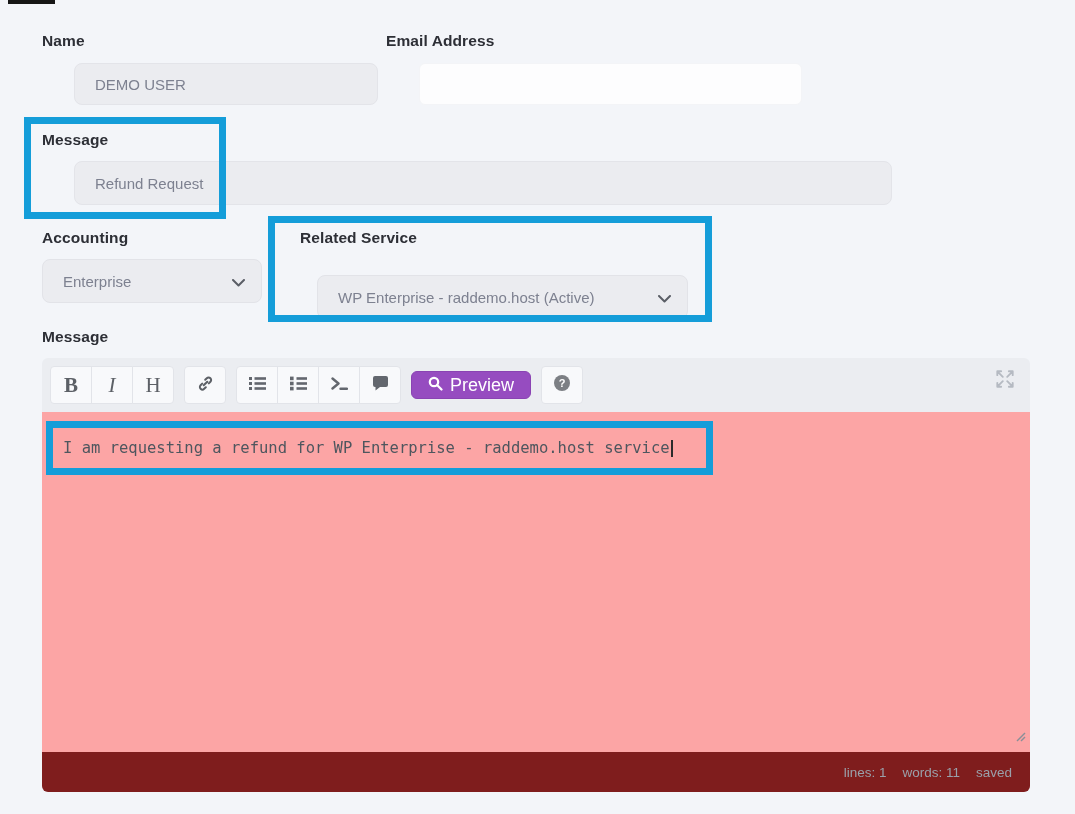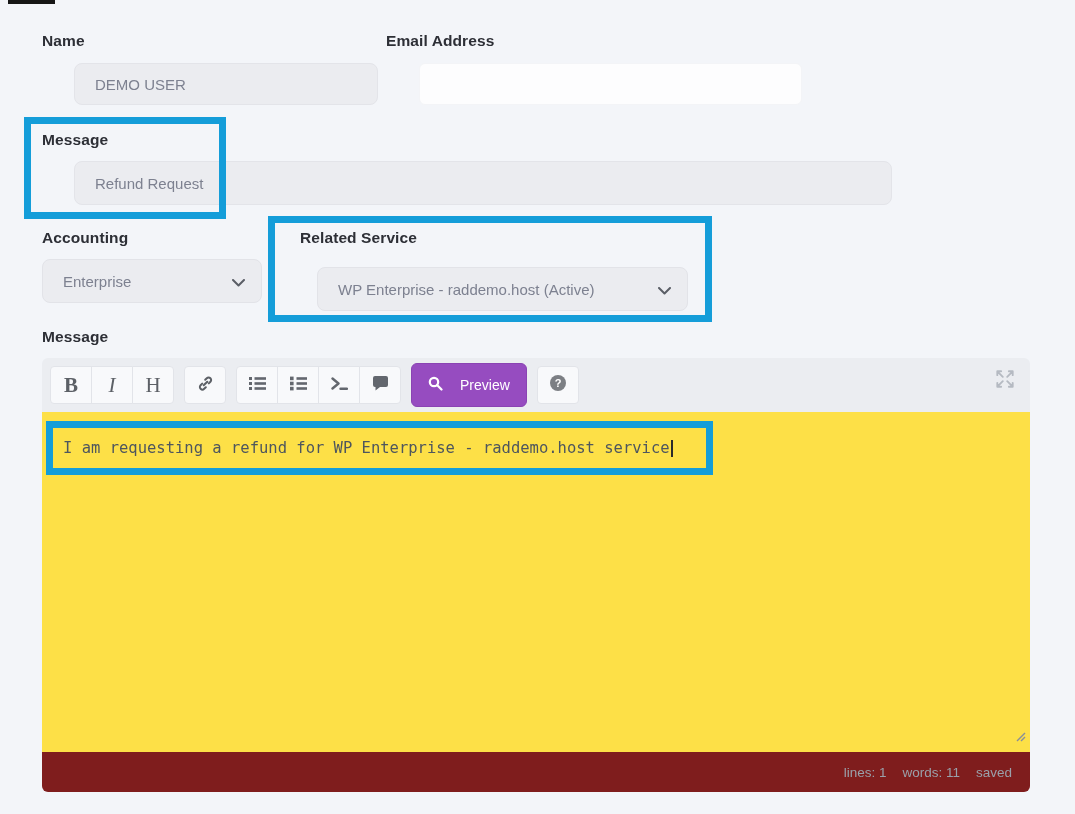--- a/index.html
+++ b/index.html
@@ -43,31 +43,31 @@
   .tb-btn + .tb-btn.joined { margin-left:-1px; }
   .tb-btn:first-child, .tb-btn.group-start { border-radius:4px 0 0 4px; }
   .tb-btn.group-end { border-radius:0 4px 4px 0; }
   .tb-btn.solo { border-radius:4px; }
   .tb-gap { width:10px; flex:0 0 auto; }
   .glyph-serif { font-family:"Liberation Serif", serif; font-size:21px; color:#5c6066; }
   .glyph-bold { font-weight:700; }
   .glyph-italic { font-style:italic; }
 
   .preview-btn {
-    height:44px; padding:0 16px; background:#964cc0; border:1px solid #8a43b3; border-radius:6px;
-    display:flex; align-items:center; gap:17px; color:#ffffff; font-size:14px; cursor:pointer; flex:0 0 auto;
+    height:28px; padding:0 16px; background:#964cc0; border:1px solid #8a43b3; border-radius:6px;
+    display:flex; align-items:center; gap:7px; color:#ffffff; font-size:18px; cursor:pointer; flex:0 0 auto;
   }
   .help-btn {
     width:42px; height:38px; background:#f8f9fb; border:1px solid #e2e4e9; border-radius:4px;
     display:flex; align-items:center; justify-content:center; cursor:pointer; flex:0 0 auto;
   }
   .fullscreen { position:absolute; right:14px; top:10px; cursor:pointer; }
 
   .edit-area {
-    height:340px; background:#fde047; position:relative;
+    height:340px; background:#fca5a5; position:relative;
     font-family:"DejaVu Sans Mono", monospace; font-size:15.5px; color:#4e565e;
     padding:26px 20px 0 21px; line-height:21px;
   }
   .caret { display:inline-block; width:2px; height:17px; background:#2b2b2b; vertical-align:text-bottom; margin-left:1px; }
   .resize-grip { position:absolute; right:3px; bottom:3px; cursor:nwse-resize; }
 
   .statusbar {
     height:40px; background:#7f1d1d; border-radius:0 0 6px 6px;
     display:flex; align-items:center; justify-content:flex-end; gap:16px;
     padding-right:18px; font-size:13.5px; color:#9aa0aa;
@@ -97,21 +97,21 @@
 <div class="abs select-box" style="left:42px; top:259px; width:220px; height:44px;">
   <span>Enterprise</span>
   <span>
     <svg width="13" height="8" viewBox="0 0 13 8">
         <path d="M1 1 L6.5 6.5 L12 1" fill="none" stroke="#5a5e66" stroke-width="2" stroke-linecap="round" stroke-linejoin="round"></path>
       </svg>
   </span>
 </div>
 
 <div class="abs field-label" style="left:300px; top:229px;">Related Service</div>
-<div class="abs select-box" style="left:317px; top:267px; width:371px; height:44px;">
+<div class="abs select-box" style="left:317px; top:275px; width:371px; height:44px;">
   <span>WP Enterprise - raddemo.host (Active)</span>
   <span>
     <svg width="13" height="8" viewBox="0 0 13 8">
         <path d="M1 1 L6.5 6.5 L12 1" fill="none" stroke="#5a5e66" stroke-width="2" stroke-linecap="round" stroke-linejoin="round"></path>
       </svg>
   </span>
 </div>
 
 <div class="abs field-label" style="left:42px; top:328px;">Message</div>
 

